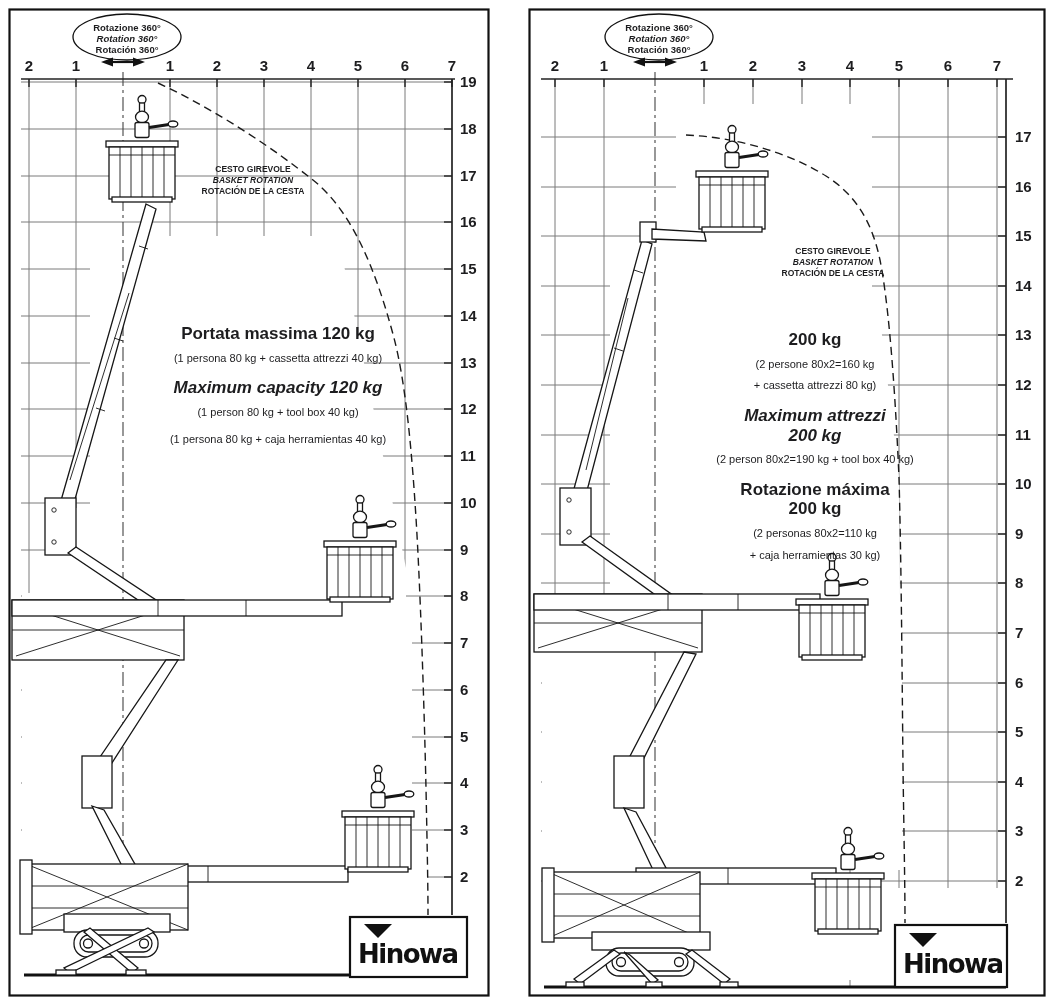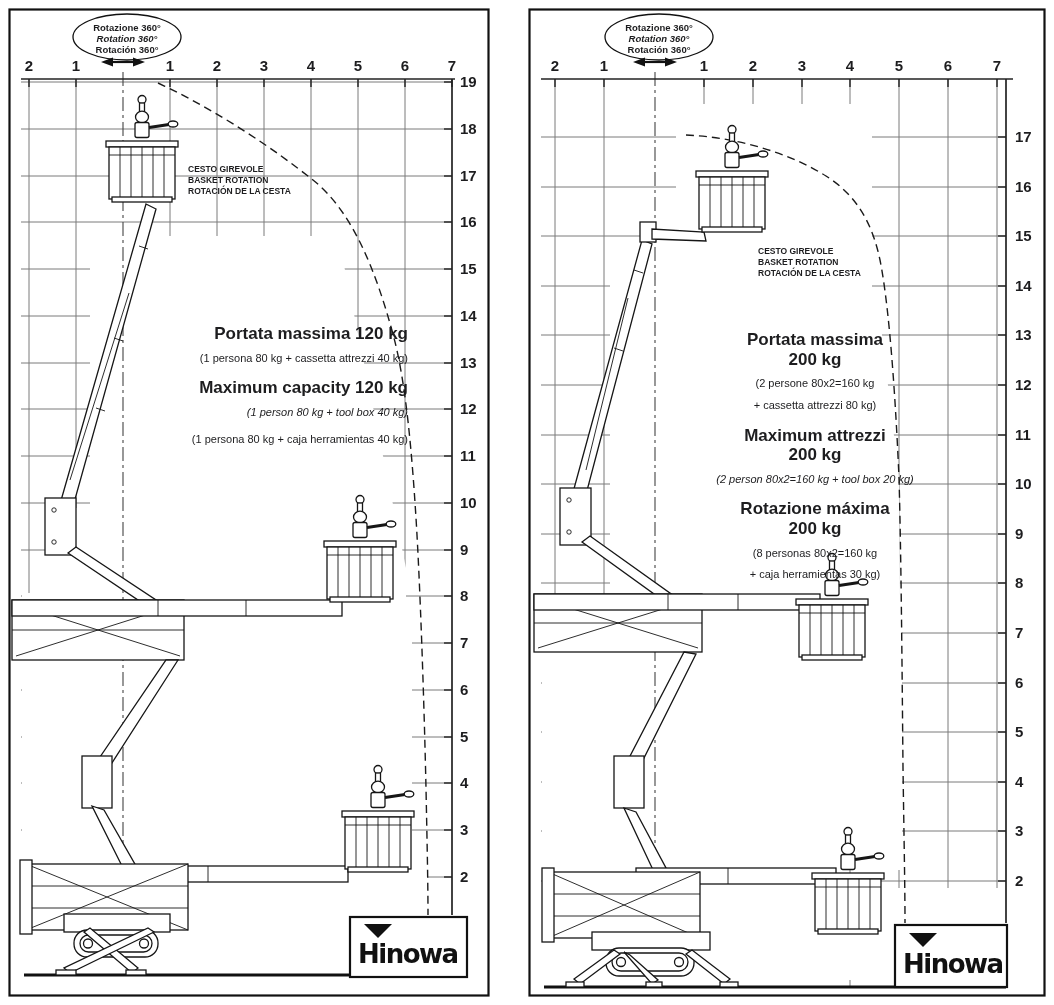--- a/index.html
+++ b/index.html
@@ -23,28 +23,28 @@
   .axnum{font:700 15px "Liberation Sans",sans-serif;fill:#1d1d1f;}
   .bubble-line{font:700 9.5px "Liberation Sans",sans-serif;fill:#1d1d1f;text-anchor:middle;}
   .bubble-line.i{font-style:italic;}
   .arrowline{stroke:#111;stroke-width:2.2;}
   .arrowhead{fill:#111;stroke:none;}
   .logo-box{fill:#fff;stroke:#111;stroke-width:2.2;}
   .logo-tri{fill:#111;}
   .logo-text{font-family:"DejaVu Sans",sans-serif;font-weight:bold;font-size:26px;
              letter-spacing:-1.5px;fill:#111;}
   
-  .cesto{position:absolute;text-align:left;font:700 8.5px/1.3 "Liberation Sans",sans-serif;}
-  .cesto div:nth-child(2){}
+  .cesto{position:absolute;text-align:center;font:700 8.5px/1.3 "Liberation Sans",sans-serif;}
+  .cesto div:nth-child(2){font-style:italic;}
   .capacity{position:absolute;text-align:center;}
   .cap-group{margin-bottom:13px;}
   .cap-title{font:700 17px/1.15 "Liberation Sans",sans-serif;white-space:nowrap;}
-  .cap-title.en{}
+  .cap-title.en{font-style:italic;}
   .cap-sub{font:400 11px/1.25 "Liberation Sans",sans-serif;margin-top:8px;white-space:nowrap;}
-  .cap-sub.en{font-style:italic;}
+  .cap-sub.en{}
 </style>
 </head>
 <body>
 
 <div id="stage">
 
   <div class="panel" id="panel-left">
     <svg viewBox="0 0 482 989" width="482" height="989">
       <defs>
         <g id="basket-unit">
@@ -408,46 +408,45 @@
       <div>CESTO GIREVOLE</div>
       <div>BASKET ROTATION</div>
       <div>ROTACIÓN DE LA CESTA</div>
     </div>
   <div class="cesto" style="left:758px;top:246px;width:150px;">
       <div>CESTO GIREVOLE</div>
       <div>BASKET ROTATION</div>
       <div>ROTACIÓN DE LA CESTA</div>
     </div>
 
-  <div class="capacity" style="left:124px;top:324px;width:284px;text-align:right;">
+  <div class="capacity" style="left:136px;top:324px;width:284px;">
       <div class="cap-group">
         <div class="cap-title it">Portata massima 120 kg</div>
         <div class="cap-sub it">(1 persona 80 kg + cassetta attrezzi 40 kg)</div>
       </div>
       <div class="cap-group">
         <div class="cap-title en">Maximum capacity 120 kg</div>
         <div class="cap-sub en">(1 person 80 kg + tool box 40 kg)</div>
       </div>
       <div class="cap-group">
         <div class="cap-sub es">(1 persona 80 kg + caja herramientas 40 kg)</div>
       </div>
     </div>
   <div class="capacity" style="left:695px;top:330px;width:240px;">
       <div class="cap-group">
-        <div class="cap-title it">Portata massima</div>
         <div class="cap-title it">200 kg</div>
         <div class="cap-sub it">(2 persone 80x2=160 kg</div>
         <div class="cap-sub it">+ cassetta attrezzi 80 kg)</div>
       </div>
       <div class="cap-group">
         <div class="cap-title en">Maximum attrezzi</div>
         <div class="cap-title en">200 kg</div>
-        <div class="cap-sub en">(2 person 80x2=160 kg + tool box 20 kg)</div>
+        <div class="cap-sub en">(2 person 80x2=190 kg + tool box 40 kg)</div>
       </div>
       <div class="cap-group">
         <div class="cap-title es">Rotazione máxima</div>
         <div class="cap-title es">200 kg</div>
-        <div class="cap-sub es">(8 personas 80x2=160 kg</div>
+        <div class="cap-sub es">(2 personas 80x2=110 kg</div>
         <div class="cap-sub es">+ caja herramientas 30 kg)</div>
       </div>
     </div>
 
 </div>
 
 </body></html>

